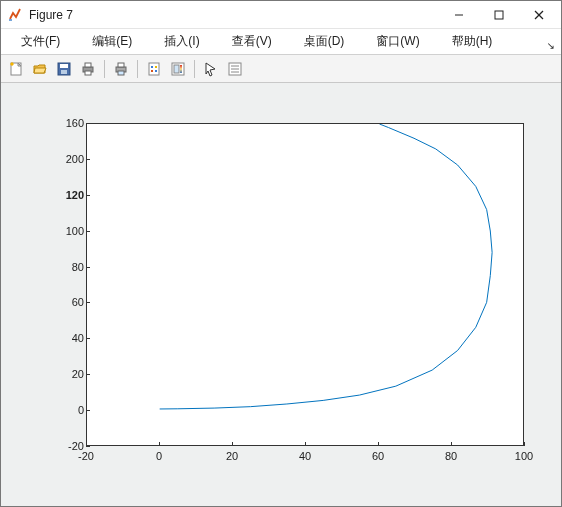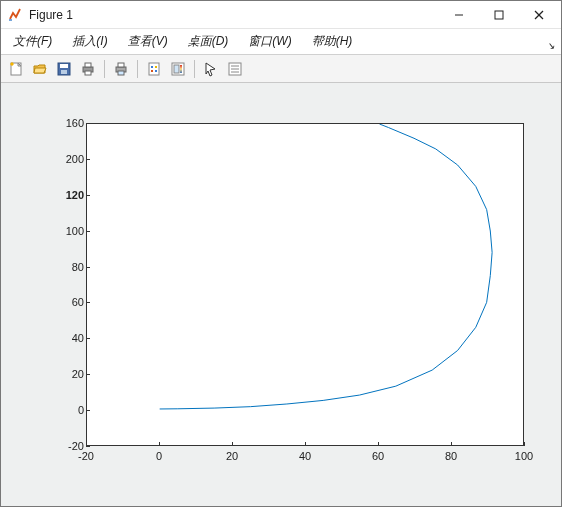--- a/index.html
+++ b/index.html
@@ -4,21 +4,21 @@
 <style>
   * { box-sizing: border-box; margin: 0; padding: 0; }
   body { font-family: "Microsoft YaHei", Arial, sans-serif; font-size: 12px; background: #fff; }
   .window { width: 562px; height: 507px; border: 1px solid #777; background: #fff; display: flex; flex-direction: column; }
   .titlebar { height: 28px; display: flex; align-items: center; padding: 0 2px 0 6px; background: #fff; border-bottom: 1px solid #e5e5e5; }
   .titlebar .logo { width: 16px; height: 16px; margin-right: 6px; }
   .titlebar .title { flex: 1; font-size: 12px; color: #222; }
   .titlebar .winctrls { display: flex; }
   .titlebar .winbtn { width: 40px; height: 26px; display: flex; align-items: center; justify-content: center; cursor: pointer; }
   .titlebar .winbtn svg { stroke: #222; }
-  .menubar { height: 26px; display: flex; align-items: center; padding: 0 4px; gap: 4px; border-bottom: 1px solid #d0d0d0; position: relative; font-style: italic; }
+  .menubar { height: 26px; display: flex; align-items: center; padding: 0 12px; gap: 16px; border-bottom: 1px solid #d0d0d0; position: relative; }
   .menubar .menuitem { padding: 3px 8px; font-size: 12px; color: #222; cursor: pointer; }
   .menubar .dropind { position: absolute; right: 6px; bottom: 3px; font-size: 10px; color: #333; cursor: pointer; }
   .toolbar { height: 28px; display: flex; align-items: center; padding: 2px 4px; gap: 2px; background: #f4f4f4; border-bottom: 1px solid #c8c8c8; }
   .toolbar .tbtn { width: 22px; height: 22px; display: flex; align-items: center; justify-content: center; cursor: pointer; border-radius: 2px; }
   .toolbar .sep { width: 1px; height: 18px; background: #c0c0c0; margin: 0 3px; }
   .figarea { flex: 1; background: #eef0f0; position: relative; }
   .axes-outer { position: absolute; left: 40px; top: 30px; right: 25px; bottom: 30px; }
   .axesbox { position: absolute; left: 45px; top: 10px; right: 12px; bottom: 30px; background: #fff; border: 1px solid #333; }
   .ytick-label { position: absolute; right: calc(100% - 43px); transform: translateY(-50%); font-size: 11px; color: #222; text-align: right; }
   .xtick-label { position: absolute; top: calc(100% - 28px); transform: translateX(-50%); font-size: 11px; color: #222; }
@@ -30,21 +30,21 @@
 
 <div class="window">
 
   <div class="titlebar">
     <span class="logo">
       <svg width="16" height="16" viewBox="0 0 16 16">
         <path d="M3 12 L6 6 L9 10 L13 2" stroke="#d95319" stroke-width="1.8" fill="none"></path>
         <path d="M2 13 L5 13" stroke="#4a8ad0" stroke-width="1.5"></path>
       </svg>
     </span>
-    <span class="title">Figure 1</span>
+    <span class="title">Figure 7</span>
     <div class="winctrls">
       <div class="winbtn">
         <svg width="10" height="10">
             <line x1="1" y1="5" x2="9" y2="5" stroke-width="1"></line>
           </svg>
       </div>
       <div class="winbtn">
         <svg width="10" height="10">
             <rect x="1" y="1" width="8" height="8" fill="none" stroke-width="1"></rect>
           </svg>
@@ -53,20 +53,21 @@
         <svg width="10" height="10">
             <line x1="1" y1="1" x2="9" y2="9" stroke-width="1.2"></line>
             <line x1="9" y1="1" x2="1" y2="9" stroke-width="1.2"></line>
           </svg>
       </div>
     </div>
   </div>
 
   <div class="menubar">
     <div class="menuitem">文件(F)</div>
+    <div class="menuitem">编辑(E)</div>
     <div class="menuitem">插入(I)</div>
     <div class="menuitem">查看(V)</div>
     <div class="menuitem">桌面(D)</div>
     <div class="menuitem">窗口(W)</div>
     <div class="menuitem">帮助(H)</div>
     <span class="dropind">↘</span>
   </div>
 
   <div class="toolbar">
     <div class="tbtn">

